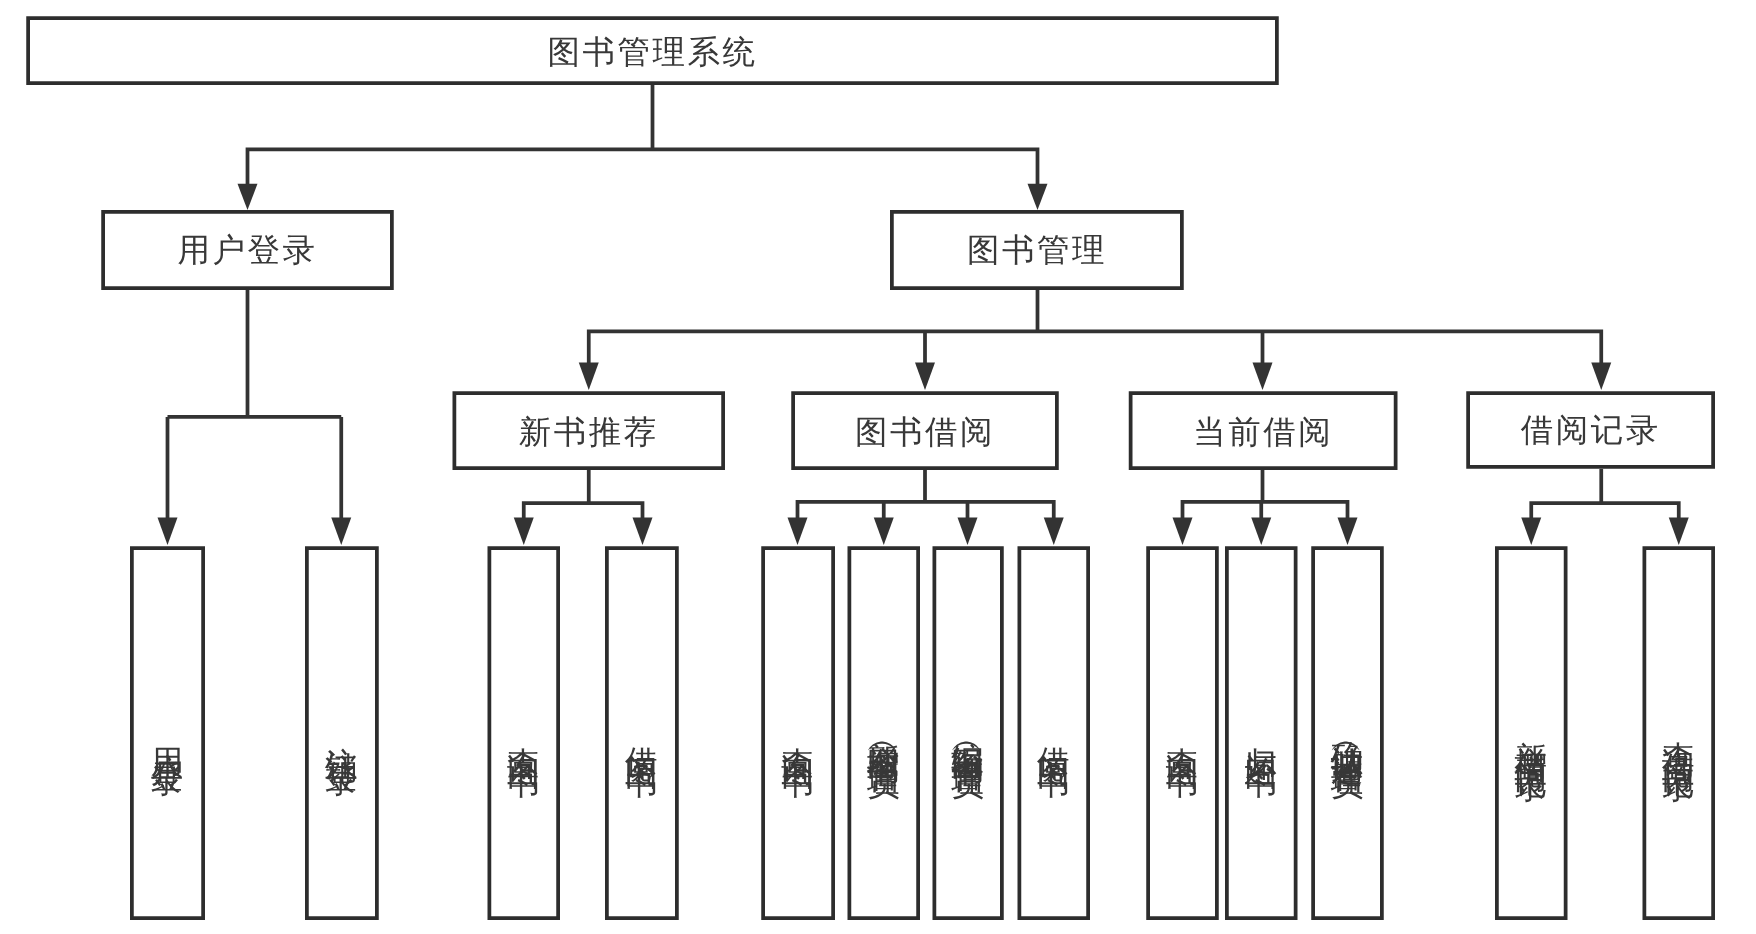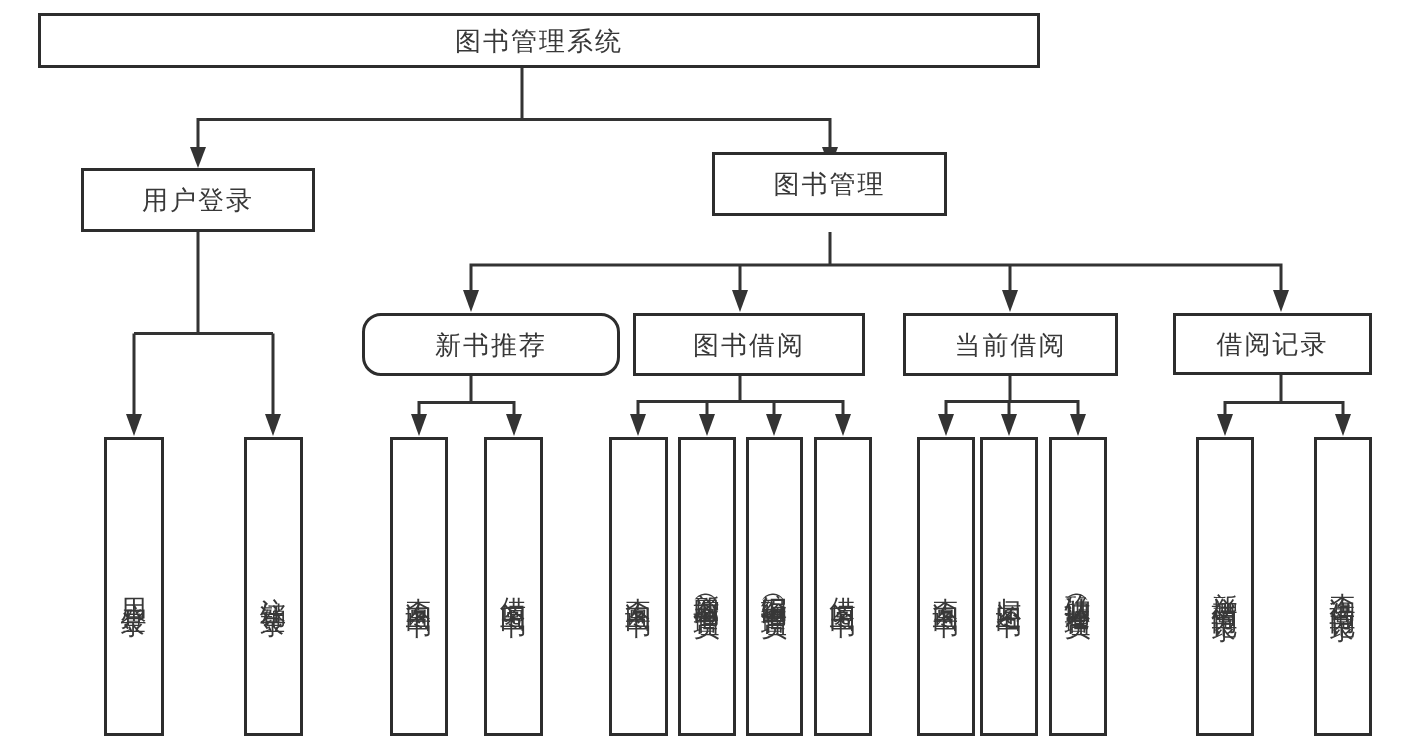--- a/index.html
+++ b/index.html
@@ -112,35 +112,35 @@
       <polygon points="1070,414 1086,414 1078,436"></polygon>
     </g>
 
     <g>
       <path d="M1281 375 V402.5 M1225 402.5 H1343 M1225 401 V416 M1343 401 V416"></path>
       <polygon points="1217,414 1233,414 1225,436"></polygon>
       <polygon points="1335,414 1351,414 1343,436"></polygon>
     </g>
   </svg>
 
-  <div class="box" style="left:38px; top:13px; width:1002px; height:55px;">
+  <div class="box" style="left:21px; top:13px; width:1002px; height:55px;">
     <span class="hlabel">图书管理系统</span>
   </div>
 
   <div class="box" style="left:81px; top:168px; width:234px; height:64px;">
     <span class="hlabel">用户登录</span>
   </div>
-  <div class="box" style="left:712px; top:152px; width:235px; height:64px;">
+  <div class="box" style="left:712px; top:168px; width:235px; height:64px;">
     <span class="hlabel">图书管理</span>
   </div>
 
-  <div class="box" style="left:362px; top:313px; width:258px; height:63px;border-radius:19px;">
+  <div class="box" style="left:362px; top:313px; width:218px; height:63px;">
     <span class="hlabel">新书推荐</span>
   </div>
-  <div class="box" style="left:633px; top:313px; width:232px; height:63px;">
+  <div class="box" style="left:633px; top:313px; width:214px; height:63px;">
     <span class="hlabel">图书借阅</span>
   </div>
   <div class="box" style="left:903px; top:313px; width:215px; height:63px;justify-content:center;">
     <span class="hlabel">当前借阅</span>
   </div>
   <div class="box" style="left:1173px; top:313px; width:199px; height:62px;">
     <span class="hlabel">借阅记录</span>
   </div>
 
   <div class="box" style="left:104px; top:437px; width:60px; height:299px;">

